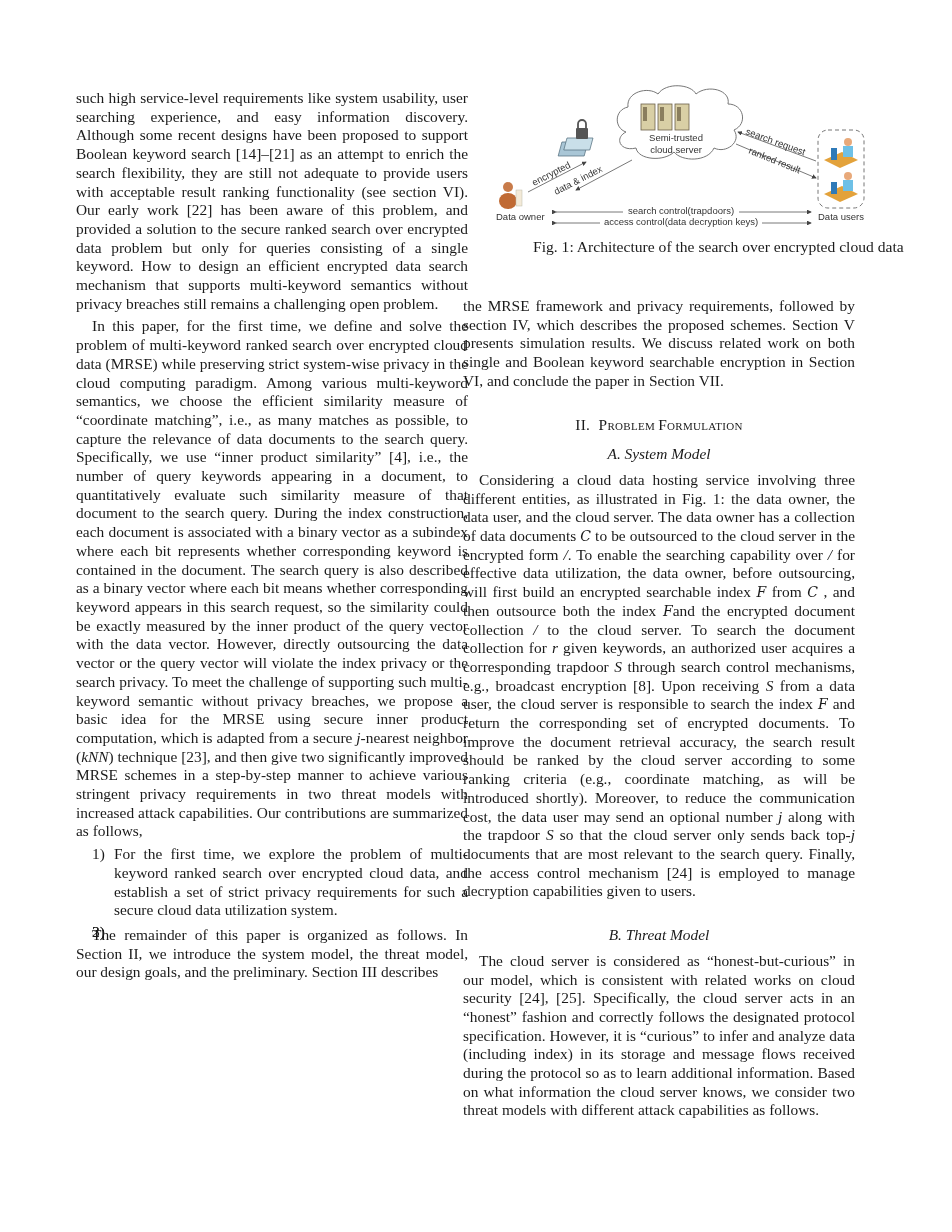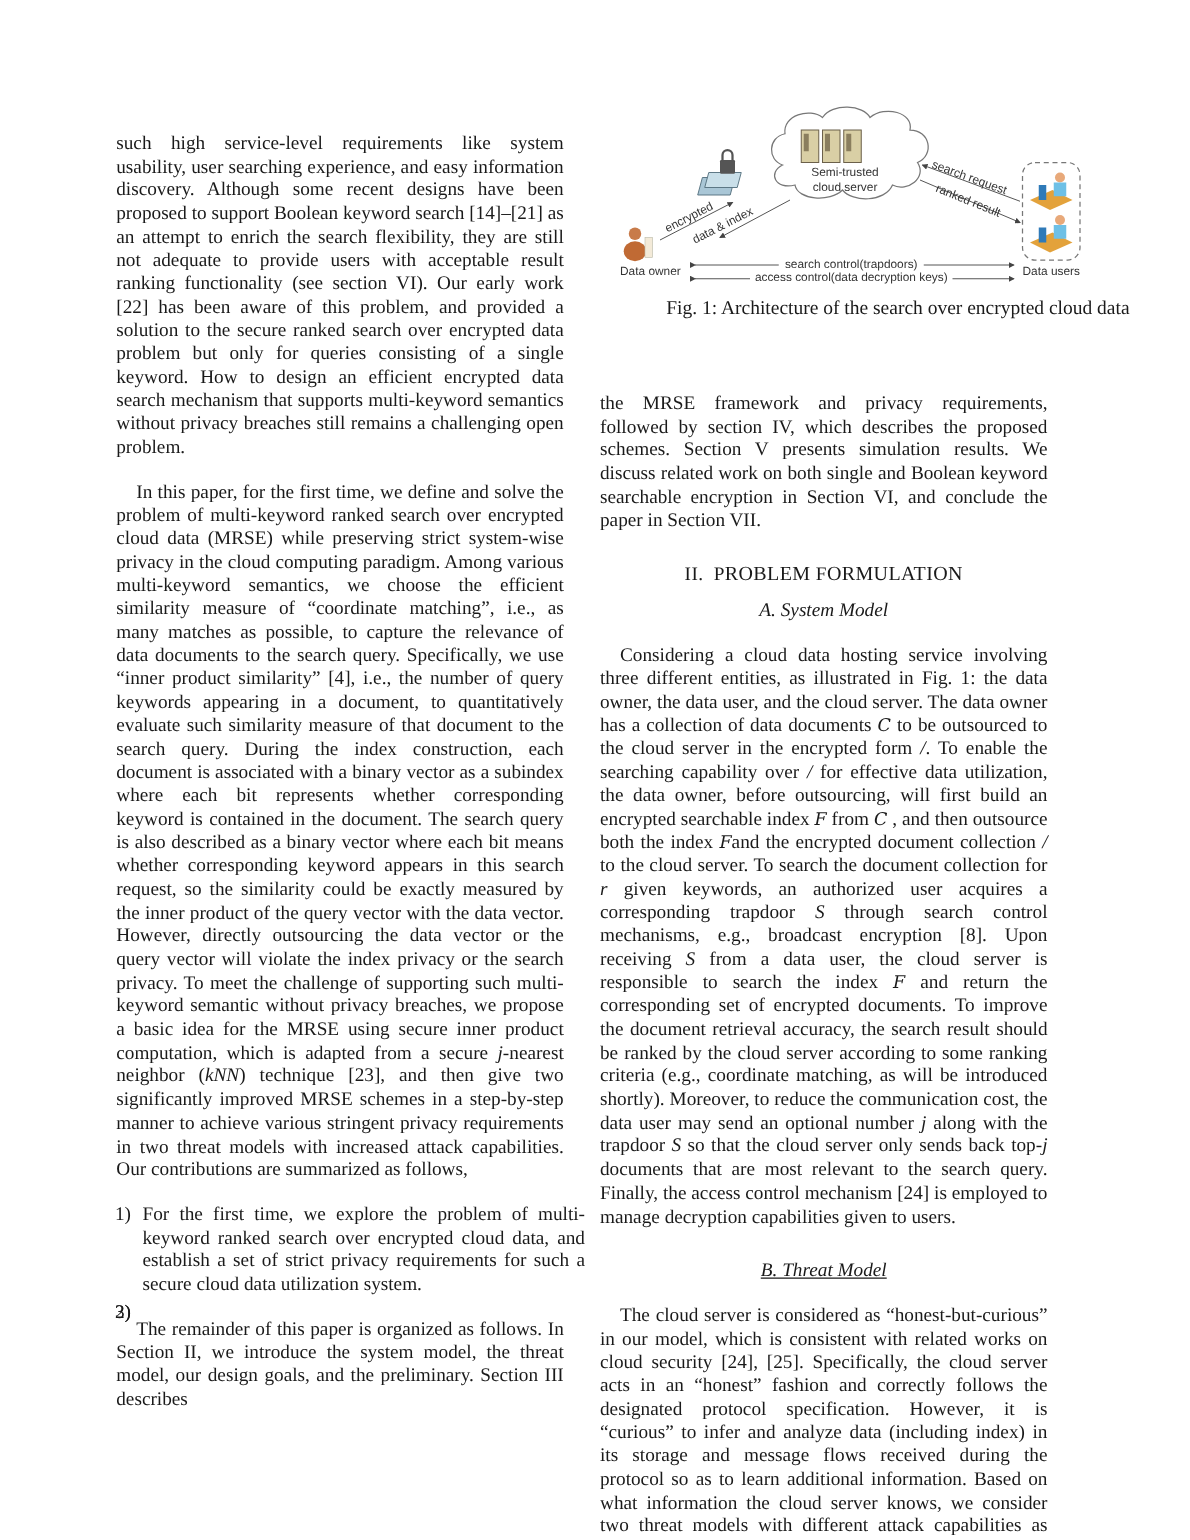--- a/index.html
+++ b/index.html
@@ -1,30 +1,30 @@
 <!DOCTYPE html>
 <html><head>
 <meta charset="utf-8">
 <style>
   html, body { margin: 0; padding: 0; background: #ffffff; }
   body { width: 952px; height: 1232px; position: relative; overflow: hidden;
          font-family: "Liberation Serif", "DejaVu Serif", serif; color: #1a1a1a; }
   .col { position: absolute; font-size: 15.4px; line-height: 18.7px; text-align: justify; hyphens: manual; }
   .col-left { left: 76px; top: 89px; width: 392px; }
   .col-right { left: 463px; top: 297px; width: 392px; }
-  p { margin: 17px; text-indent: 16px; }
+  p { margin: 0; text-indent: 16px; }
   p.noindent { text-indent: 0; }
   p + p { margin-top: 4px; }
   ol { margin: 4px 0 6px 0; padding: 0; list-style: none; }
   ol li { position: relative; padding-left: 38px; margin-bottom: 3px; }
   ol li .num { position: absolute; left: 16px; top: 0; }
   .sec-title { text-align: center; font-size: 15.4px; margin: 25px 0 10px 0; letter-spacing: 0.3px; }
-  .sec-title .sc { font-size: 16px; }
+  .sec-title .sc { font-size: 11px; }
   .subsec { font-style: italic; margin: 0 0 7px 0; text-align: center; }
-  .subsec.b { margin-top: 25px; text-decoration: underline; }
+  .subsec.b { margin-top: 25px; }
   .math { font-style: italic; }
   .cal { font-family: "DejaVu Serif", serif; font-style: italic; font-size: 14px; }
   .figure { position: absolute; left: 486px; top: 82px; width: 400px; height: 152px; }
   .figure svg { width: 400px; height: 152px; }
   .caption { position: absolute; left: 490px; top: 237px; width: 400px; font-size: 15.6px; line-height: 20px; margin-left: 43px; }
   .fig-label { font-family: "Liberation Sans", sans-serif; font-size: 9.5px; fill: #333; }
 </style>
 </head>
 <body>
 

